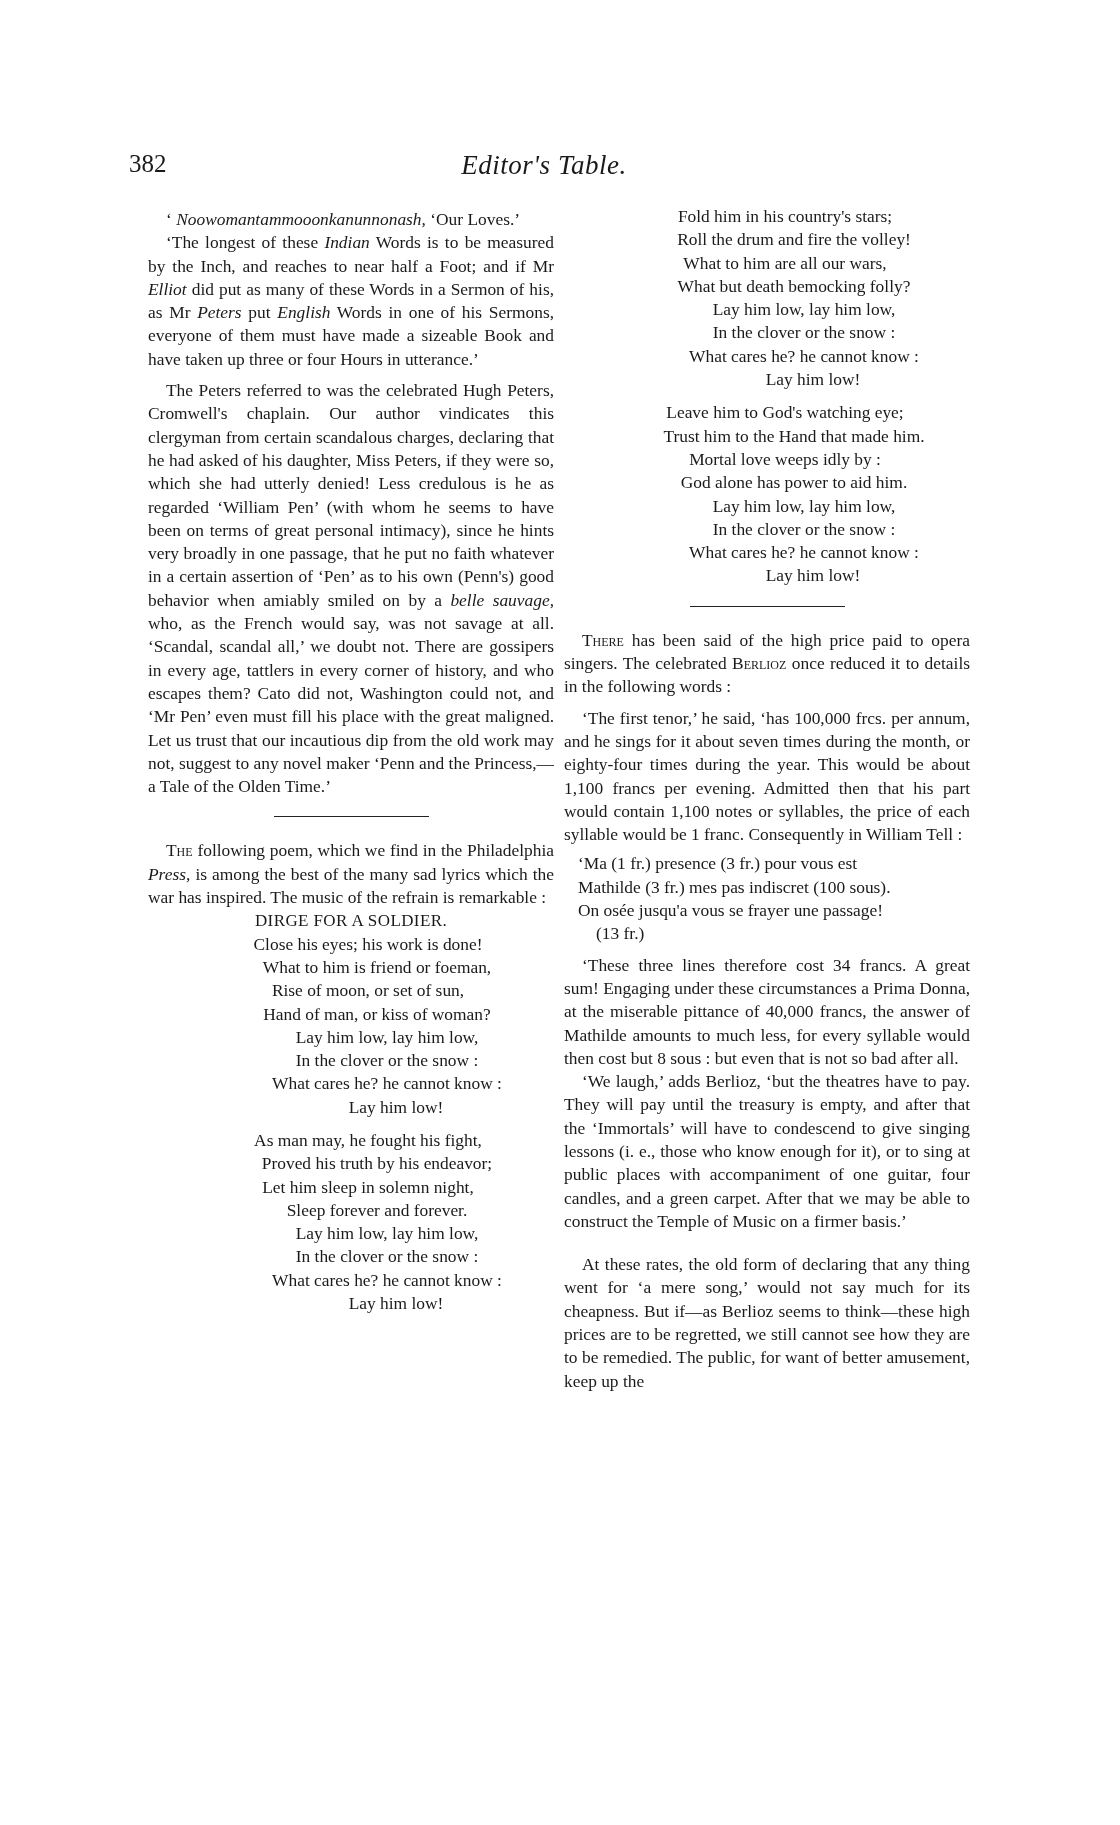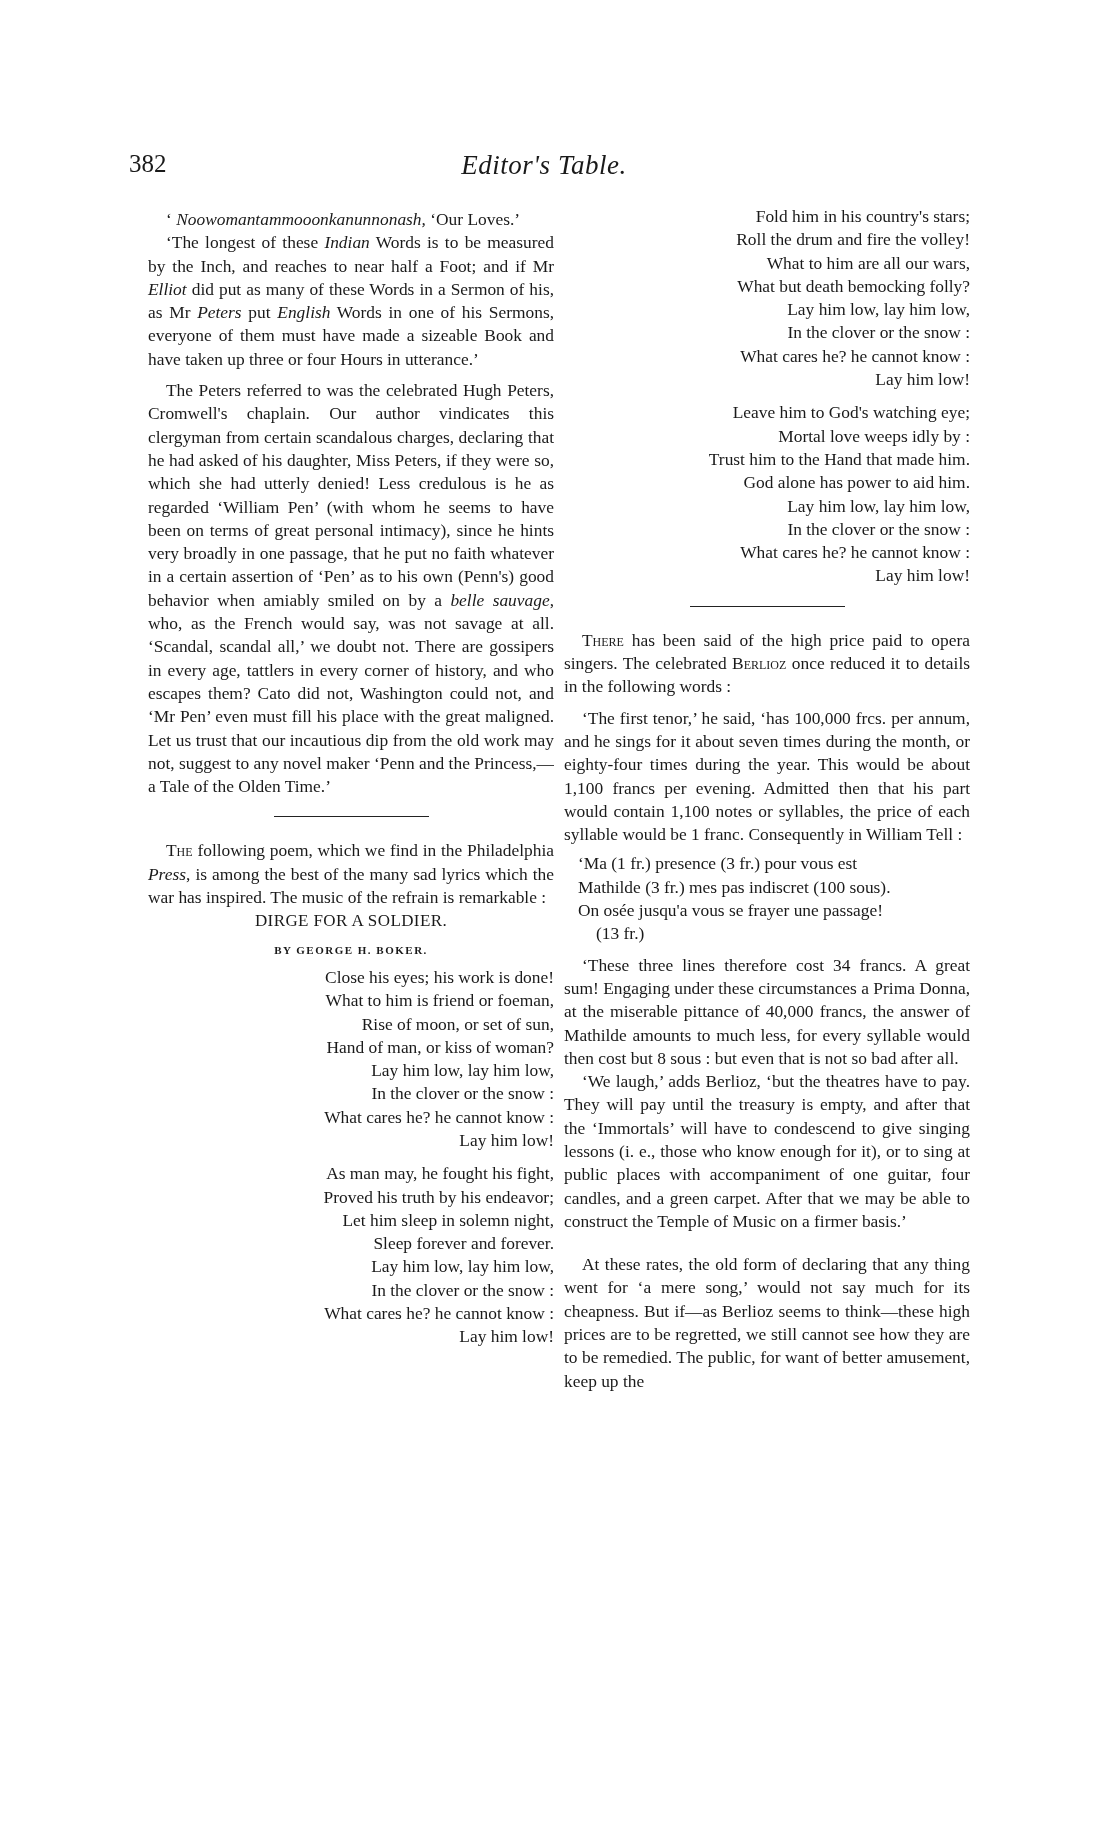--- a/index.html
+++ b/index.html
@@ -26,21 +26,21 @@
   .col-right { left: 564px; top: 205px; }
   p { margin: 0; }
   .indent { text-indent: 18px; }
   .gap { margin-top: 8px; }
   .rule {
     width: 155px; height: 0; border-top: 1.3px solid #222; margin: 18px auto 22px auto;
   }
   .sc { font-variant: small-caps; }
   .poem-title { text-align: center; font-size: 17px; letter-spacing: 0.4px; margin-top: 0; }
   .poem-byline { text-align: center; font-size: 11px; font-weight: bold; letter-spacing: 1.5px; margin-top: 6px; margin-bottom: 4px; }
-  .stanza { margin: 0 0 0 34px; text-align: right; }
+  .stanza { margin: 0 0 0 34px; text-align: center; }
   .stanza.right { margin-left: 36px; }
   .stanza + .stanza { margin-top: 10px; }
   .line { white-space: nowrap; }
   .i1 { padding-left: 18px; }
   .i2 { padding-left: 38px; }
   .i3 { padding-left: 56px; }
   .verse-block { margin: 6px 0 0 14px; text-align: left; }
   .verse-block .hang { padding-left: 18px; }
   em { font-style: italic; }
 </style>
@@ -57,21 +57,20 @@
 
   <p class="indent"><span>‘The longest of these </span><em>Indian</em><span> Words is to be measured by the Inch, and reaches to near half a Foot; and if Mr </span><em>Elliot</em><span> did put as many of these Words in a Sermon of his, as Mr </span><em>Peters</em><span> put </span><em>English</em><span> Words in one of his Sermons, everyone of them must have made a sizeable Book and have taken up three or four Hours in utterance.’</span></p>
 
   <p class="indent gap"><span>The Peters referred to was the celebrated Hugh Peters, Cromwell's chaplain. Our author vindicates this clergyman from certain scandalous charges, declaring that he had asked of his daughter, Miss Peters, if they were so, which she had utterly denied! Less credulous is he as regarded ‘William Pen’ (with whom he seems to have been on terms of great personal intimacy), since he hints very broadly in one passage, that he put no faith whatever in a certain assertion of ‘Pen’ as to his own (Penn's) good behavior when amiably smiled on by a </span><em>belle sauvage</em><span>, who, as the French would say, was not savage at all. ‘Scandal, scandal all,’ we doubt not. There are gossipers in every age, tattlers in every corner of history, and who escapes them? Cato did not, Washington could not, and ‘Mr Pen’ even must fill his place with the great maligned. Let us trust that our incautious dip from the old work may not, suggest to any novel maker ‘Penn and the Princess,—a Tale of the Olden Time.’</span></p>
 
   <div class="rule"></div>
 
   <p class="indent"><span class="sc">The</span><span> following poem, which we find in the Philadelphia </span><em>Press</em><span>, is among the best of the many sad lyrics which the war has inspired. The music of the refrain is remarkable :</span></p>
 
   <div class="poem-title">DIRGE FOR A SOLDIER.</div>
-  <div class="poem-byline">BY GEORGE H. BOKER.</div>
 
   <div class="stanza">
     <div class="line">Close his eyes; his work is done!</div>
     <div class="line i1">What to him is friend or foeman,</div>
     <div class="line">Rise of moon, or set of sun,</div>
     <div class="line i1">Hand of man, or kiss of woman?</div>
     <div class="line i2">Lay him low, lay him low,</div>
     <div class="line i2">In the clover or the snow :</div>
     <div class="line i2">What cares he? he cannot know :</div>
     <div class="line i3">Lay him low!</div>
@@ -96,22 +95,22 @@
     <div class="line">What to him are all our wars,</div>
     <div class="line i1">What but death bemocking folly?</div>
     <div class="line i2">Lay him low, lay him low,</div>
     <div class="line i2">In the clover or the snow :</div>
     <div class="line i2">What cares he? he cannot know :</div>
     <div class="line i3">Lay him low!</div>
   </div>
 
   <div class="stanza right">
     <div class="line">Leave him to God's watching eye;</div>
+    <div class="line i1">Trust him to the Hand that made him.</div>
     <div class="line">Mortal love weeps idly by :</div>
-    <div class="line i1">Trust him to the Hand that made him.</div>
     <div class="line i1">God alone has power to aid him.</div>
     <div class="line i2">Lay him low, lay him low,</div>
     <div class="line i2">In the clover or the snow :</div>
     <div class="line i2">What cares he? he cannot know :</div>
     <div class="line i3">Lay him low!</div>
   </div>
 
   <div class="rule"></div>
 
   <p class="indent"><span class="sc">There</span><span> has been said of the high price paid to opera singers. The celebrated </span><span class="sc">Berlioz</span><span> once reduced it to details in the following words :</span></p>

